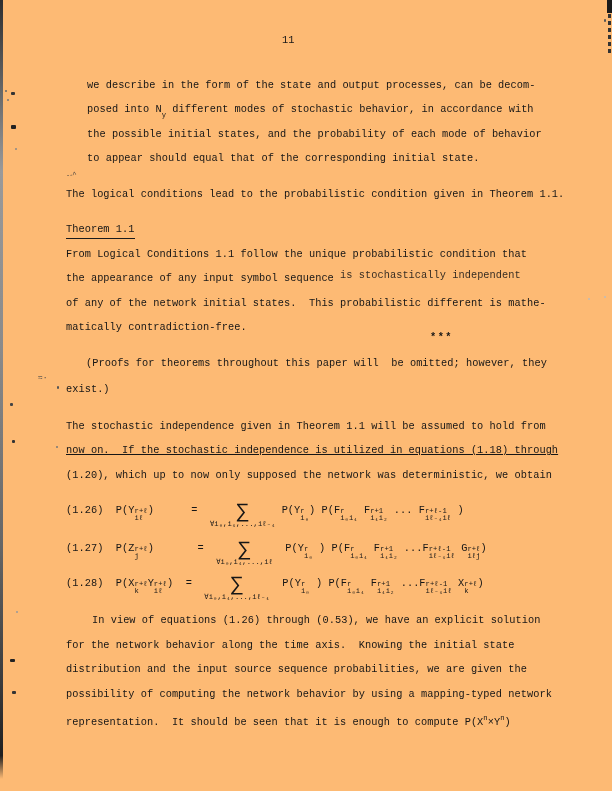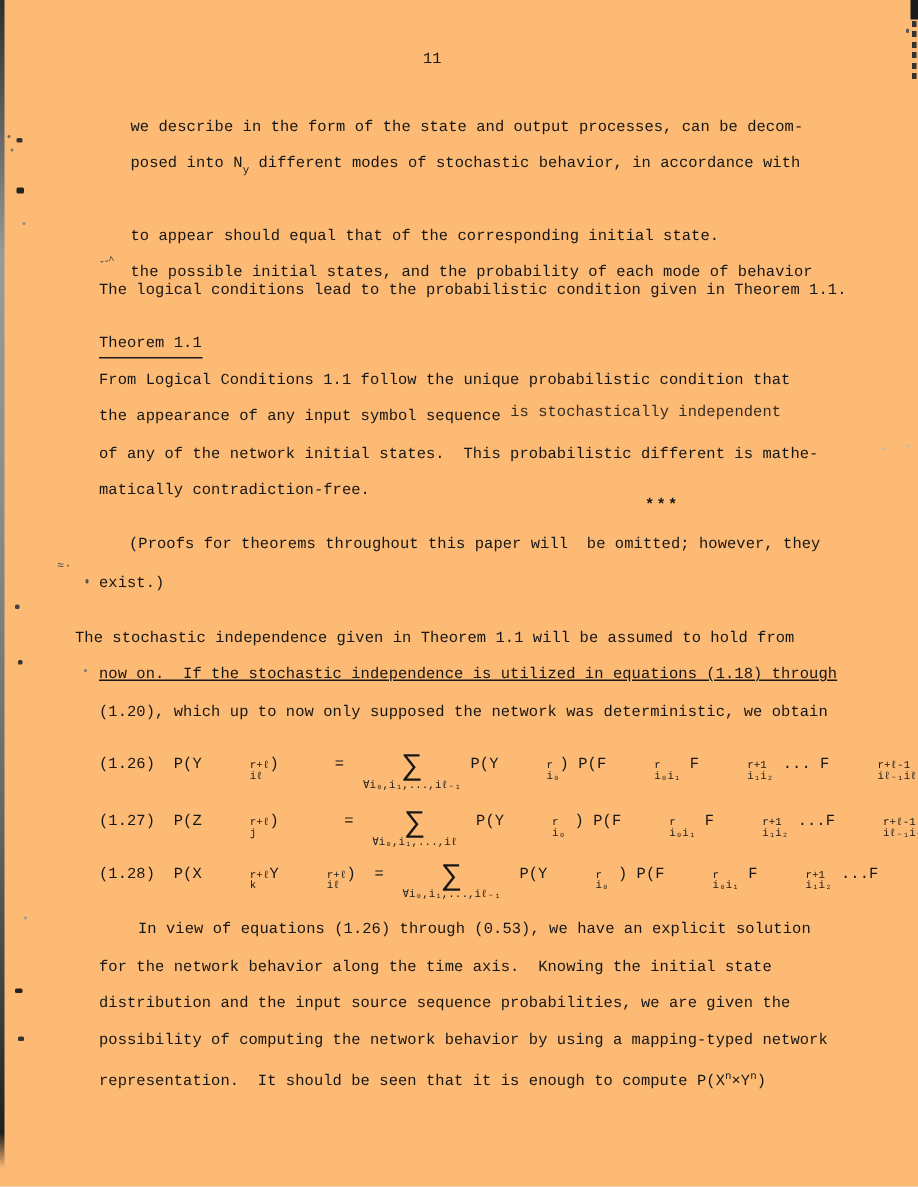--- a/index.html
+++ b/index.html
@@ -20,21 +20,21 @@
   }
   .underline{border-bottom:1.2px solid #1b1b1b;padding-bottom:1.5px;}
   .stars{letter-spacing:1.5px;font-weight:bold;}
   .raised{position:relative;top:-3px;opacity:.88;}
   .artifact{font-size:7px;color:#3c3c3c;letter-spacing:-1px;transform:rotate(-8deg);}
   .artifact2{font-size:8px;color:#4a4a4a;}
   
   .sp{font-size:7.2px;vertical-align:4.5px;letter-spacing:0;}
   .sb{font-size:7.2px;vertical-align:-4.5px;letter-spacing:0;}
   
-  .stk{display:inline-block;vertical-align:-7px;text-align:left;margin-left:32px;}
+  .stk{display:inline-block;vertical-align:-7px;text-align:left;}
   .stk .u,.stk .d{display:block;font-size:7.2px;line-height:7px;}
   
   .sum{display:inline-block;text-align:center;vertical-align:-13px;}
   .sum .sg{display:block;font-size:20px;line-height:16px;}
   .sum .lim{display:block;font-size:7.2px;line-height:9px;white-space:pre;}
   
   #left-edge{
     position:absolute;left:0;top:0;width:3px;height:779px;
     background:linear-gradient(180deg,#2f2f2f 0%,#555 8%,#9a9a9a 22%,#8a8a8a 45%,#666 70%,#3a3a3a 88%,#1f1f1f 97%,rgba(0,0,0,0) 100%);
   }
@@ -66,34 +66,34 @@
       <div class="speck" style="left: 10px; top: 659px; width: 5px; height: 3px; background: rgb(34, 34, 34);"></div>
       <div class="speck" style="left: 12px; top: 691px; width: 4px; height: 3px; background: rgb(51, 51, 51);"></div>
       <div class="speck" style="left: 604px; top: 19px; width: 2px; height: 3px; background: rgb(85, 85, 85);"></div>
       <div class="speck" style="left: 588px; top: 298px; width: 2px; height: 2px; background: rgb(187, 187, 187);"></div>
       <div class="speck" style="left: 604px; top: 296px; width: 2px; height: 2px; background: rgb(187, 187, 187);"></div>
     </div>
   <div id="text-layer">
       <div class="line" style="left: 282px; top: 33px;"><span>11</span></div>
       <div class="line" style="left: 87px; top: 78px;"><span>we describe in the form of the state and output processes, can be decom-</span></div>
       <div class="line" style="left: 87px; top: 102px;"><span>posed into N</span><span class="sb">y</span><span> different modes of stochastic behavior, in accordance with</span></div>
-      <div class="line" style="left: 87px; top: 127px; margin-top: 48px;"><span>the possible initial states, and the probability of each mode of behavior</span></div>
+      <div class="line" style="left: 87px; top: 127px;"><span>the possible initial states, and the probability of each mode of behavior</span></div>
       <div class="line" style="left: 87px; top: 151px;"><span>to appear should equal that of the corresponding initial state.</span></div>
       <div class="line artifact" style="left: 66px; top: 168px;"><span>--^</span></div>
       <div class="line" style="left: 66px; top: 187px;"><span>The logical conditions lead to the probabilistic condition given in Theorem 1.1.</span></div>
       <div class="line underline" style="left: 66px; top: 222px;"><span>Theorem 1.1</span></div>
       <div class="line" style="left: 66px; top: 247px;"><span>From Logical Conditions 1.1 follow the unique probabilistic condition that</span></div>
       <div class="line" style="left: 66px; top: 271px;"><span>the appearance of any input symbol sequence </span><span class="raised">is stochastically independent</span></div>
       <div class="line" style="left: 66px; top: 296px;"><span>of any of the network initial states.  This probabilistic different is mathe-</span></div>
       <div class="line" style="left: 66px; top: 320px;"><span>matically contradiction-free.</span></div>
       <div class="line stars" style="left: 430px; top: 330px;"><span>***</span></div>
       <div class="line" style="left: 66px; top: 356px; margin-left: 20px;"><span>(Proofs for theorems throughout this paper will  be omitted; however, they</span></div>
       <div class="line artifact2" style="left: 38px; top: 371px;"><span>≈·</span></div>
       <div class="line" style="left: 66px; top: 382px;"><span>exist.)</span></div>
-      <div class="line" style="left: 50px; top: 419px;"><span>The stochastic independence given in Theorem 1.1 will be assumed to hold from</span></div>
+      <div class="line" style="left: 66px; top: 419px;"><span>The stochastic independence given in Theorem 1.1 will be assumed to hold from</span></div>
       <div class="line" style="left: 66px; top: 443px; text-decoration: underline;"><span>now on.  If the stochastic independence is utilized in equations (1.18) through</span></div>
       <div class="line" style="left: 66px; top: 468px;"><span>(1.20), which up to now only supposed the network was deterministic, we obtain</span></div>
       <div class="line" style="left: 66px; top: 503px;"><span>(1.26)  P(Y</span><span class="stk"><span class="u">r+ℓ</span><span class="d">iℓ</span></span><span>)      =  </span><span class="sum"><span class="sg">∑</span><span class="lim">∀i₀,i₁,...,iℓ₋₁</span></span><span> P(Y</span><span class="stk"><span class="u">r</span><span class="d">i₀</span></span><span>) P(F</span><span class="stk"><span class="u">r</span><span class="d">i₀i₁</span></span><span> F</span><span class="stk"><span class="u">r+1</span><span class="d">i₁i₂</span></span><span> ... F</span><span class="stk"><span class="u">r+ℓ-1</span><span class="d">iℓ₋₁iℓ</span></span><span> )</span></div>
       <div class="line" style="left: 66px; top: 541px;"><span>(1.27)  P(Z</span><span class="stk"><span class="u">r+ℓ</span><span class="d">j</span></span><span>)       =  </span><span class="sum"><span class="sg">∑</span><span class="lim">∀i₀,i₁,...,iℓ</span></span><span>  P(Y</span><span class="stk"><span class="u">r</span><span class="d">i₀</span></span><span> ) P(F</span><span class="stk"><span class="u">r</span><span class="d">i₀i₁</span></span><span> F</span><span class="stk"><span class="u">r+1</span><span class="d">i₁i₂</span></span><span> ...F</span><span class="stk"><span class="u">r+ℓ-1</span><span class="d">iℓ₋₁iℓ</span></span><span> G</span><span class="stk"><span class="u">r+ℓ</span><span class="d">iℓj</span></span><span>)</span></div>
       <div class="line" style="left: 66px; top: 576px;"><span>(1.28)  P(X</span><span class="stk"><span class="u">r+ℓ</span><span class="d">k</span></span><span>Y</span><span class="stk"><span class="u">r+ℓ</span><span class="d">iℓ</span></span><span>)  =  </span><span class="sum"><span class="sg">∑</span><span class="lim">∀i₀,i₁,...,iℓ₋₁</span></span><span>  P(Y</span><span class="stk"><span class="u">r</span><span class="d">i₀</span></span><span> ) P(F</span><span class="stk"><span class="u">r</span><span class="d">i₀i₁</span></span><span> F</span><span class="stk"><span class="u">r+1</span><span class="d">i₁i₂</span></span><span> ...F</span><span class="stk"><span class="u">r+ℓ-1</span><span class="d">iℓ₋₁iℓ</span></span><span> X</span><span class="stk"><span class="u">r+ℓ</span><span class="d">k</span></span><span>)</span></div>
       <div class="line" style="left: 92px; top: 613px;"><span>In view of equations (1.26) through (0.53), we have an explicit solution</span></div>
       <div class="line" style="left: 66px; top: 638px;"><span>for the network behavior along the time axis.  Knowing the initial state</span></div>
       <div class="line" style="left: 66px; top: 662px;"><span>distribution and the input source sequence probabilities, we are given the</span></div>
       <div class="line" style="left: 66px; top: 687px;"><span>possibility of computing the network behavior by using a mapping-typed network</span></div>
       <div class="line" style="left: 66px; top: 711px;"><span>representation.  It should be seen that it is enough to compute P(X</span><span class="sp">n</span><span>×Y</span><span class="sp">n</span><span>)</span></div>

